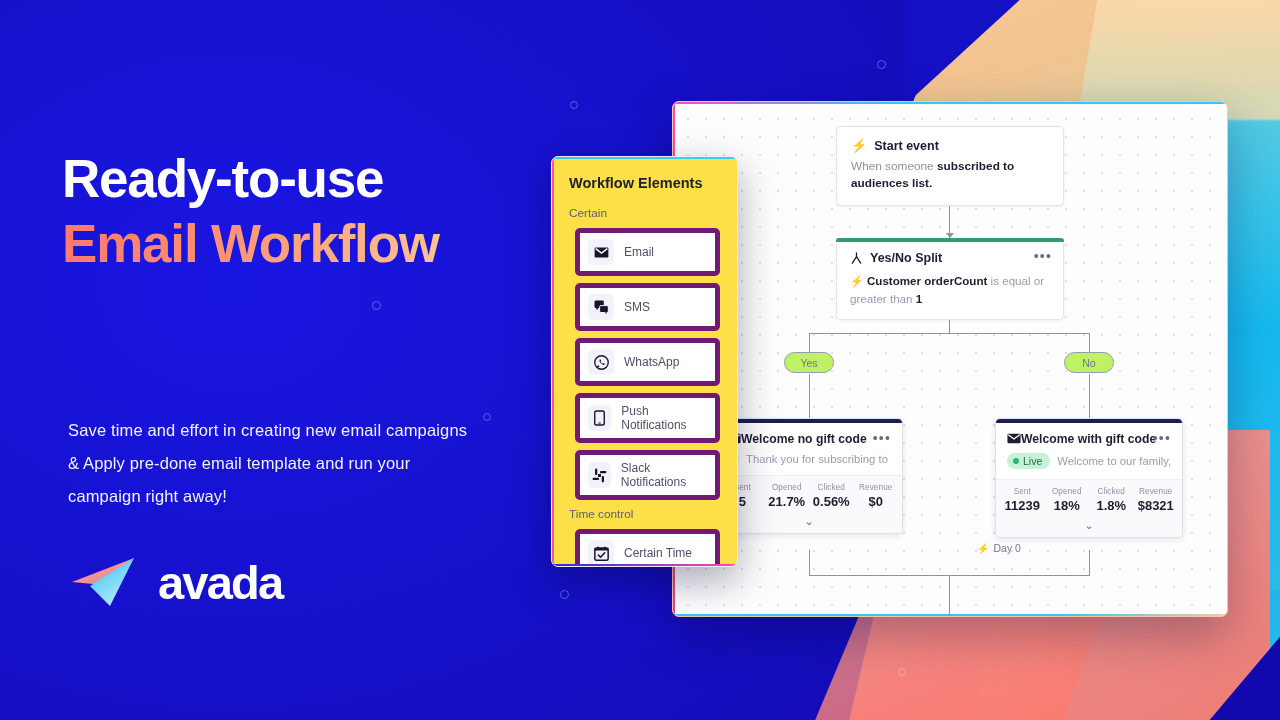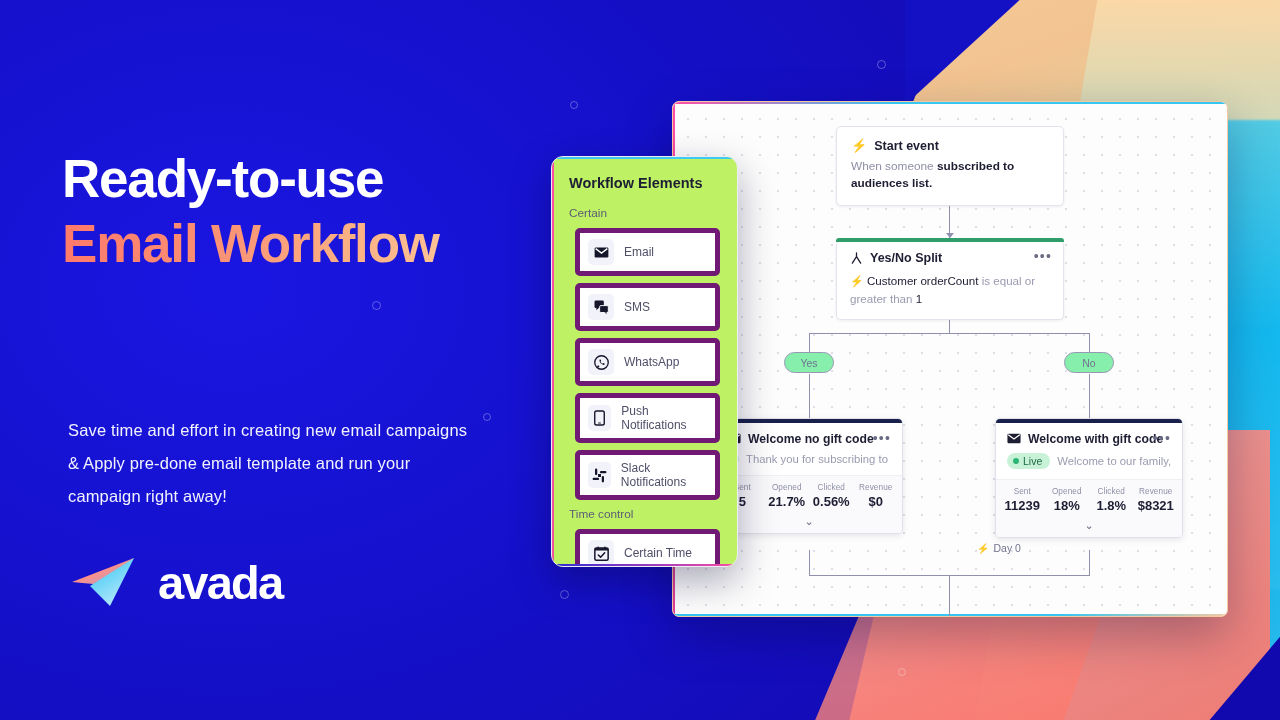--- a/index.html
+++ b/index.html
@@ -122,53 +122,53 @@
   }
   .node-start { left:163px; top:24px; width:228px; padding:11px 14px 13px; }
   .node-title { display:flex; align-items:center; gap:7px; font-size:12.5px; font-weight:bold; color:#1d1d33; }
   .node-sub { font-size:11.8px; color:#8e8fa6; line-height:1.45; margin-top:5px; }
   .node-sub b { color:#1d1d33; font-weight:bold; }
 
   .node-split { left:163px; top:139px; width:228px; padding:10px 13px 12px; border-top:none; }
   .split-topbar{position:absolute;left:-1px;right:-1px;top:-3px;height:3.5px;background:#2f9e6b;border-radius:3px 3px 0 0;}
   .dots { position:absolute; right:11px; top:11px; color:#6a6b85; font-size:14px; letter-spacing:1.2px; line-height:8px; }
   .cond { font-size:11.6px; color:#9a9bb0; line-height:1.5; margin-top:7px; }
-  .cond b { color:#1d1d33; font-weight:normal; }
+  .cond b { color:#1d1d33; font-weight:bold; }
   .bolt-green { color:#2bb673; font-size:11px; }
 
   .pill {
     position:absolute; border:1.2px solid #9798b4; border-radius:11px;
-    background:#86efac; color:#72738f; font-size:10.5px;
+    background:#bef264; color:#72738f; font-size:10.5px;
     padding:3.5px 0; text-align:center; width:50px;
   }
   .pill-yes { left:111px; top:250px; }
   .pill-no  { left:391px; top:250px; }
 
   
   .card { position:absolute; width:188px; background:#fff; border:1px solid #e0e0ea;
           border-radius:5px; box-shadow:0 2px 6px rgba(30,30,70,.10); overflow:hidden; }
   .card-topbar{height:3.5px;background:#19204c;}
-  .card-head{display:flex;align-items:center;gap:7px;padding:9px 11px 0;position:relative;}
+  .card-head{display:flex;align-items:center;padding:9px 11px 0;position:relative;}
   .card-name{font-size:12.2px;font-weight:bold;color:#1d1d33;white-space:nowrap;}
   .card-prev{display:flex;align-items:center;gap:7px;padding:7px 11px 10px;}
   .badge-live{display:inline-flex;align-items:center;gap:4px;background:#c8f2d8;color:#1d6b42;
               font-size:10.5px;border-radius:9px;padding:2px 8px 2.5px 6px;white-space:nowrap;}
   .badge-dot{width:6px;height:6px;border-radius:50%;background:#2bb673;display:inline-block;}
   .prev-text{font-size:11.3px;color:#9a9bb0;white-space:nowrap;overflow:hidden;}
   .stats{display:flex;border-top:1px solid #eeeef3;background:#fafafc;padding:7px 4px 5px;}
   .stat{flex:1;text-align:center;}
   .stat-l{font-size:8.2px;color:#8e8fa6;letter-spacing:.1px;}
   .stat-v{font-size:13px;font-weight:bold;color:#1d1d33;margin-top:2px;}
   .chev{background:#fafafc;text-align:center;color:#6a6b85;font-size:11px;padding:1px 0 5px;}
   .day-tag{position:absolute;display:flex;align-items:center;gap:4px;font-size:10.5px;color:#72738f;}
 
   
   .panel {
     position:absolute; left:551px; top:156px; width:187px; height:411px;
-    background:#bef264; border-radius:12px; z-index:9;
+    background:#fde047; border-radius:7px; z-index:9;
     box-shadow:0 14px 38px rgba(8,5,50,.34);
     border:1px solid #ececf3; padding:18px 17px 0;
     overflow:hidden;
   }
   .panel-edge-l{position:absolute;left:0;top:0;width:2px;height:100%;background:linear-gradient(180deg,#ff4da6,#f0529f);}
   .panel-edge-t{position:absolute;left:0;top:0;height:2px;width:100%;background:linear-gradient(90deg,#3ec9f0,#3ec9f0);}
   .panel-edge-b{position:absolute;left:0;bottom:0;height:2px;width:100%;background:linear-gradient(90deg,#2b2bd6,#ff4da6);}
   .panel-title{font-size:14.5px;font-weight:bold;color:#1d1d33;margin-bottom:15px;}
   .group-label{font-size:11.8px;color:#5c5d76;margin:0 0 8px;}
   .item{display:flex;align-items:center;gap:10px;border:5px solid #701a75;border-radius:5px;

